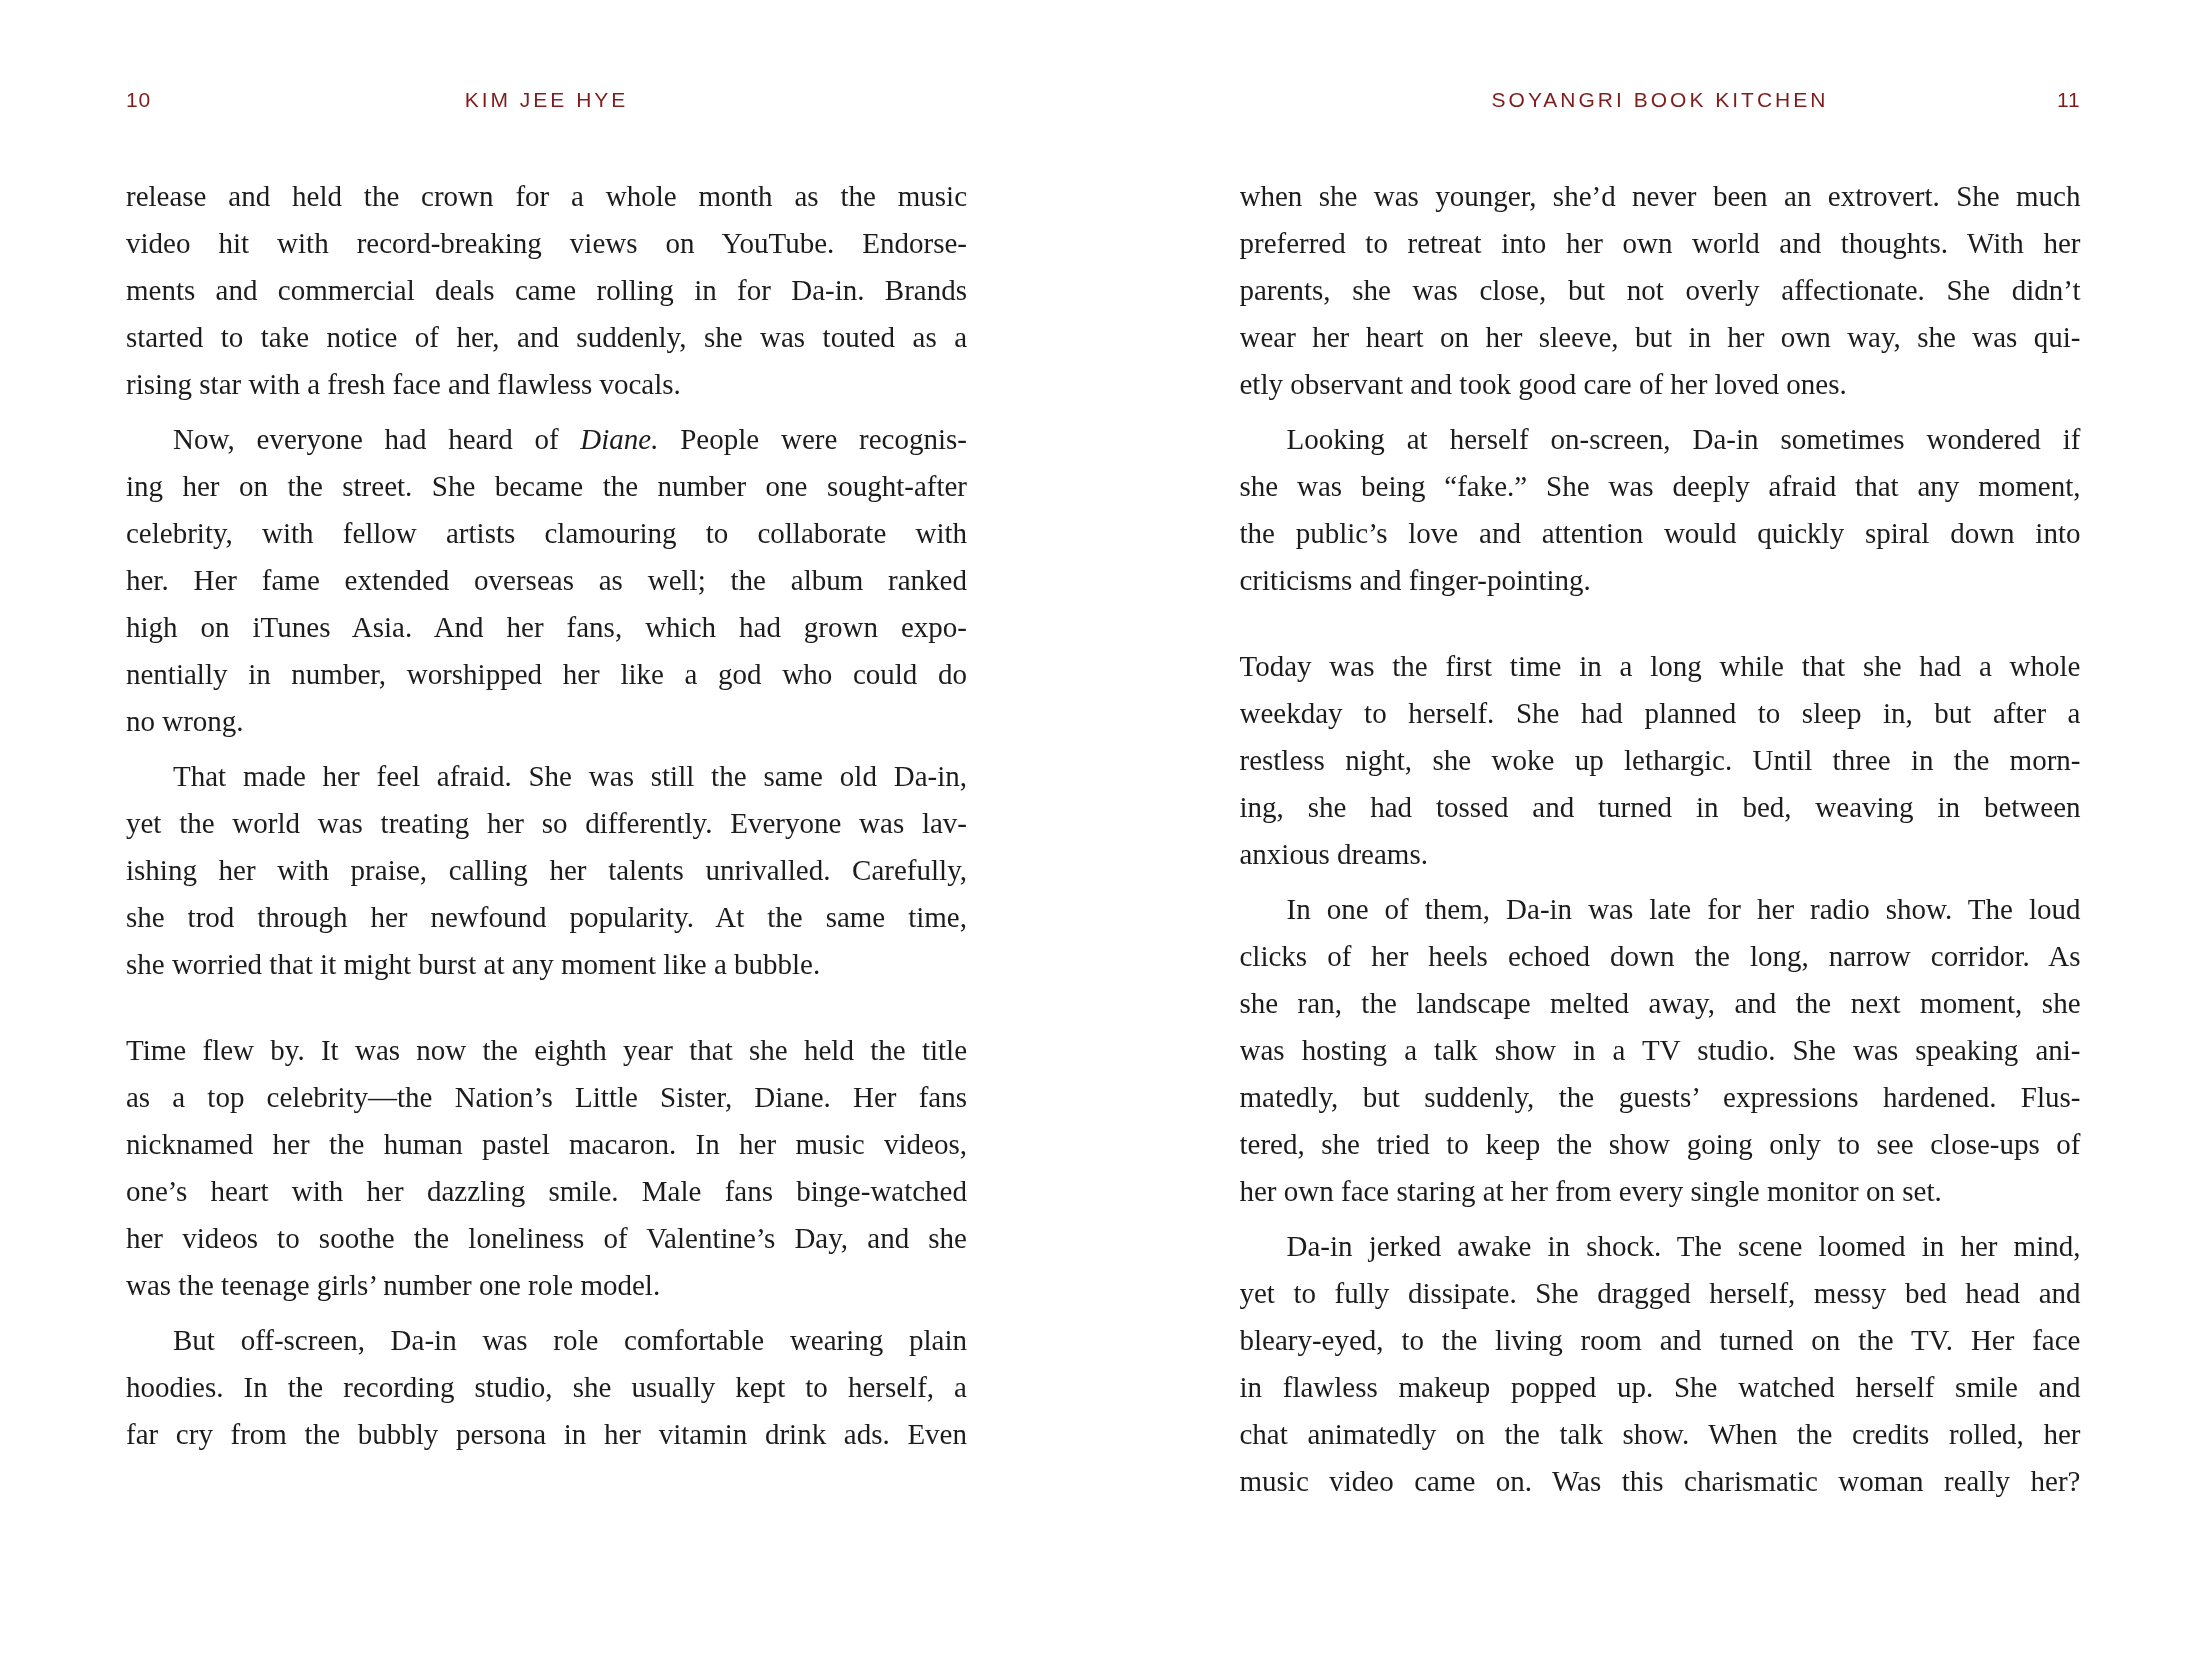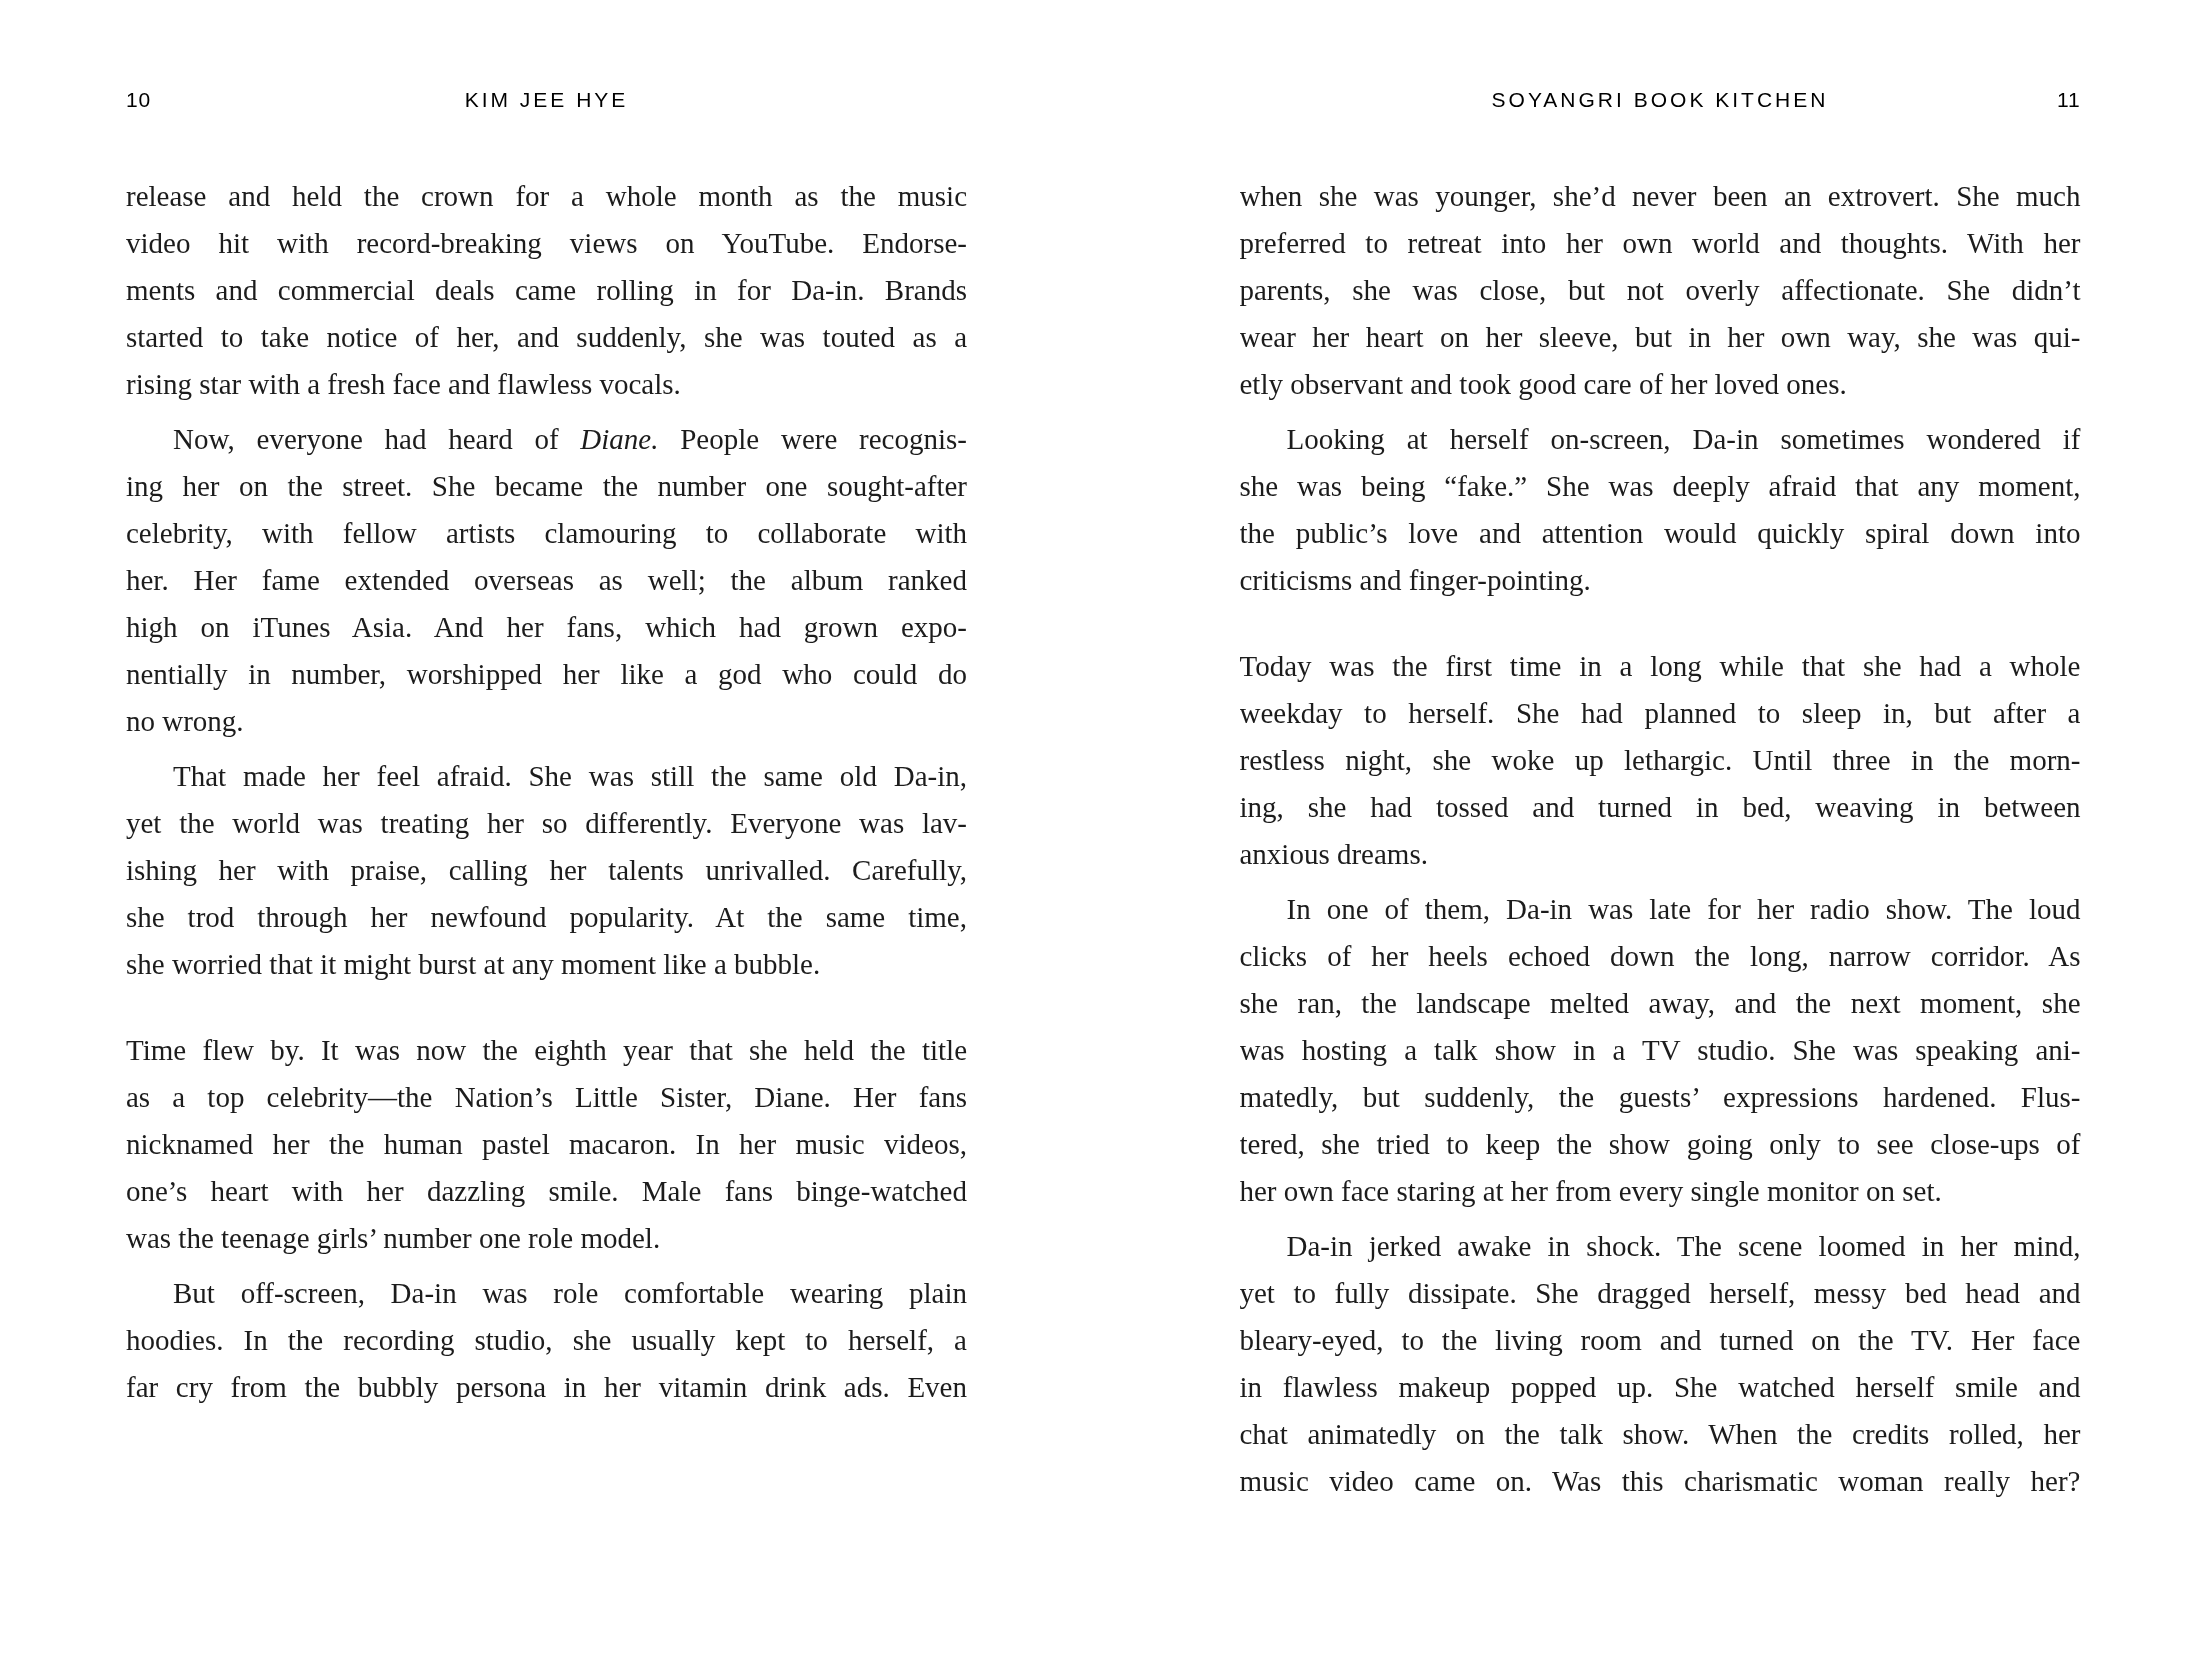--- a/index.html
+++ b/index.html
@@ -20,21 +20,21 @@
   .running-head {
     position: absolute;
     top: 85px;
     left: var(--col-left);
     width: var(--col-width);
     height: 29px;
     font-family: "Liberation Sans", sans-serif;
     font-size: 21px;
     line-height: 29px;
     letter-spacing: 3px;
-    color: #000000;
+    color: #7f1d1d;
   }
   .rh-title {
     position: absolute; left: 0; right: 0;
     text-align: center;
     white-space: nowrap;
   }
   .folio { position: absolute; letter-spacing: 0.8px; }
   .folio.fleft  { left: 0; }
   .folio.fright { right: 0; }
 
@@ -91,20 +91,21 @@
           <div class="line">yet the world was treating her so differently. Everyone was lav-</div>
           <div class="line">ishing her with praise, calling her talents unrivalled. Carefully,</div>
           <div class="line">she trod through her newfound popularity. At the same time,</div>
           <div class="line final">she worried that it might burst at any moment like a bubble.</div>
         </div>
         <div class="para break">
           <div class="line">Time flew by. It was now the eighth year that she held the title</div>
           <div class="line">as a top celebrity—the Nation’s Little Sister, Diane. Her fans</div>
           <div class="line">nicknamed her the human pastel macaron. In her music videos,</div>
           <div class="line">one’s heart with her dazzling smile. Male fans binge-watched</div>
+          <div class="line">her videos to soothe the loneliness of Valentine’s Day, and she</div>
           <div class="line final">was the teenage girls’ number one role model.</div>
         </div>
         <div class="para">
           <div class="line indent">But off-screen, Da-in was role comfortable wearing plain</div>
           <div class="line">hoodies. In the recording studio, she usually kept to herself, a</div>
           <div class="line">far cry from the bubbly persona in her vitamin drink ads. Even</div>
         </div>
       </div>
   </section>
 

